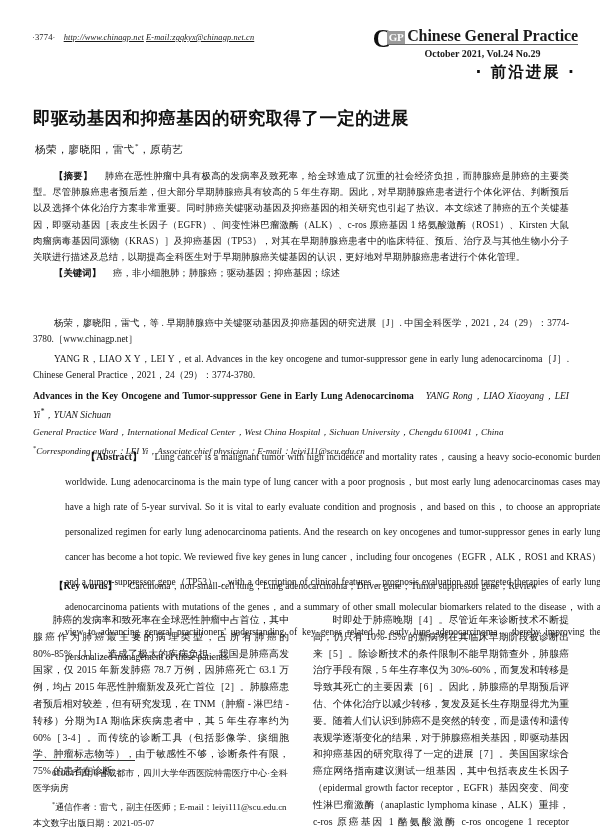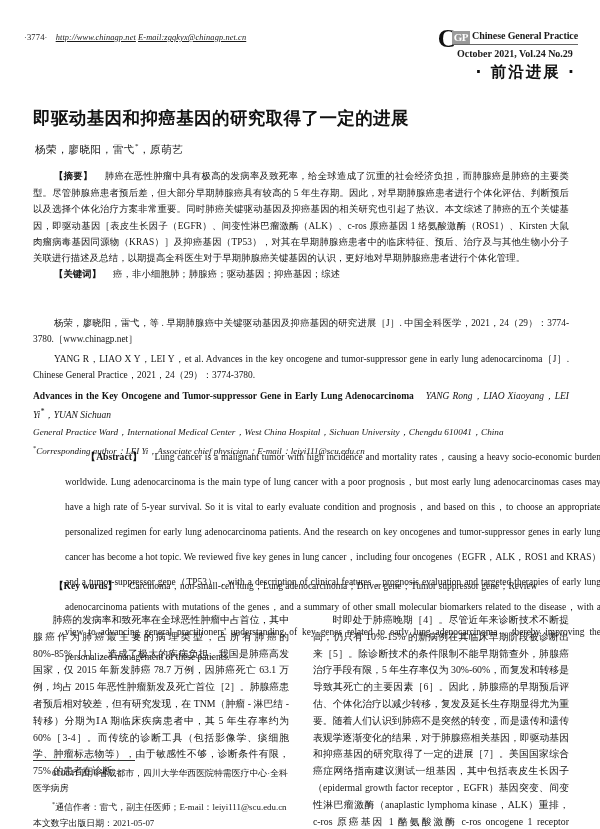--- a/index.html
+++ b/index.html
@@ -26,21 +26,21 @@
   
   .runhead {
     position: absolute;
     top: 30px;
     left: 24px;
     right: 22px;
     height: 26px;
   }
   .runhead-left {
     position: absolute;
-    left: 0;
+    left: 8px;
     top: 2px;
     font-size: 8.2px;
     white-space: nowrap;
     letter-spacing: 0.1px;
   }
   .page-no {
     font-family: "Liberation Serif", serif;
     font-size: 8.6px;
     margin-right: 6px;
   }
@@ -79,21 +79,21 @@
     padding: 1px 2px 1px 2px;
     margin-top: 1px;
     margin-right: 2px;
     letter-spacing: -0.5px;
     text-align: center;
   }
   .badge-text { display: flex; flex-direction: column; }
   .badge-title {
     font-family: "Liberation Serif", serif;
     font-weight: bold;
-    font-size: 10px;
+    font-size: 16px;
     line-height: 11px;
     letter-spacing: -0.1px;
     white-space: nowrap;
   }
   .badge-sub {
     font-family: "Liberation Serif", serif;
     font-weight: bold;
     font-size: 10px;
     line-height: 11px;
     white-space: nowrap;
@@ -146,21 +146,21 @@
     width: 536px;
     font-size: 9.35px;
     line-height: 16.2px;
     text-align: justify;
     text-justify: inter-ideograph;
     letter-spacing: 0.12px;
     color: #141414;
   }
   .abs-cn p { margin: 0; text-indent: 0; }
   .lab {
-    font-family: Liberation Mono, monospace;
+    font-family: Liberation Serif, serif;
     font-weight: bold;
     font-size: 9.3px;
   }
   .indent2 { padding-left: 21px; }
   .gap { display: inline-block; width: 12px; }
   .gap-s { display: inline-block; width: 7px; }
   .en { font-family: "Liberation Serif", serif; }
 
   .cite-cn {
     position: absolute;

